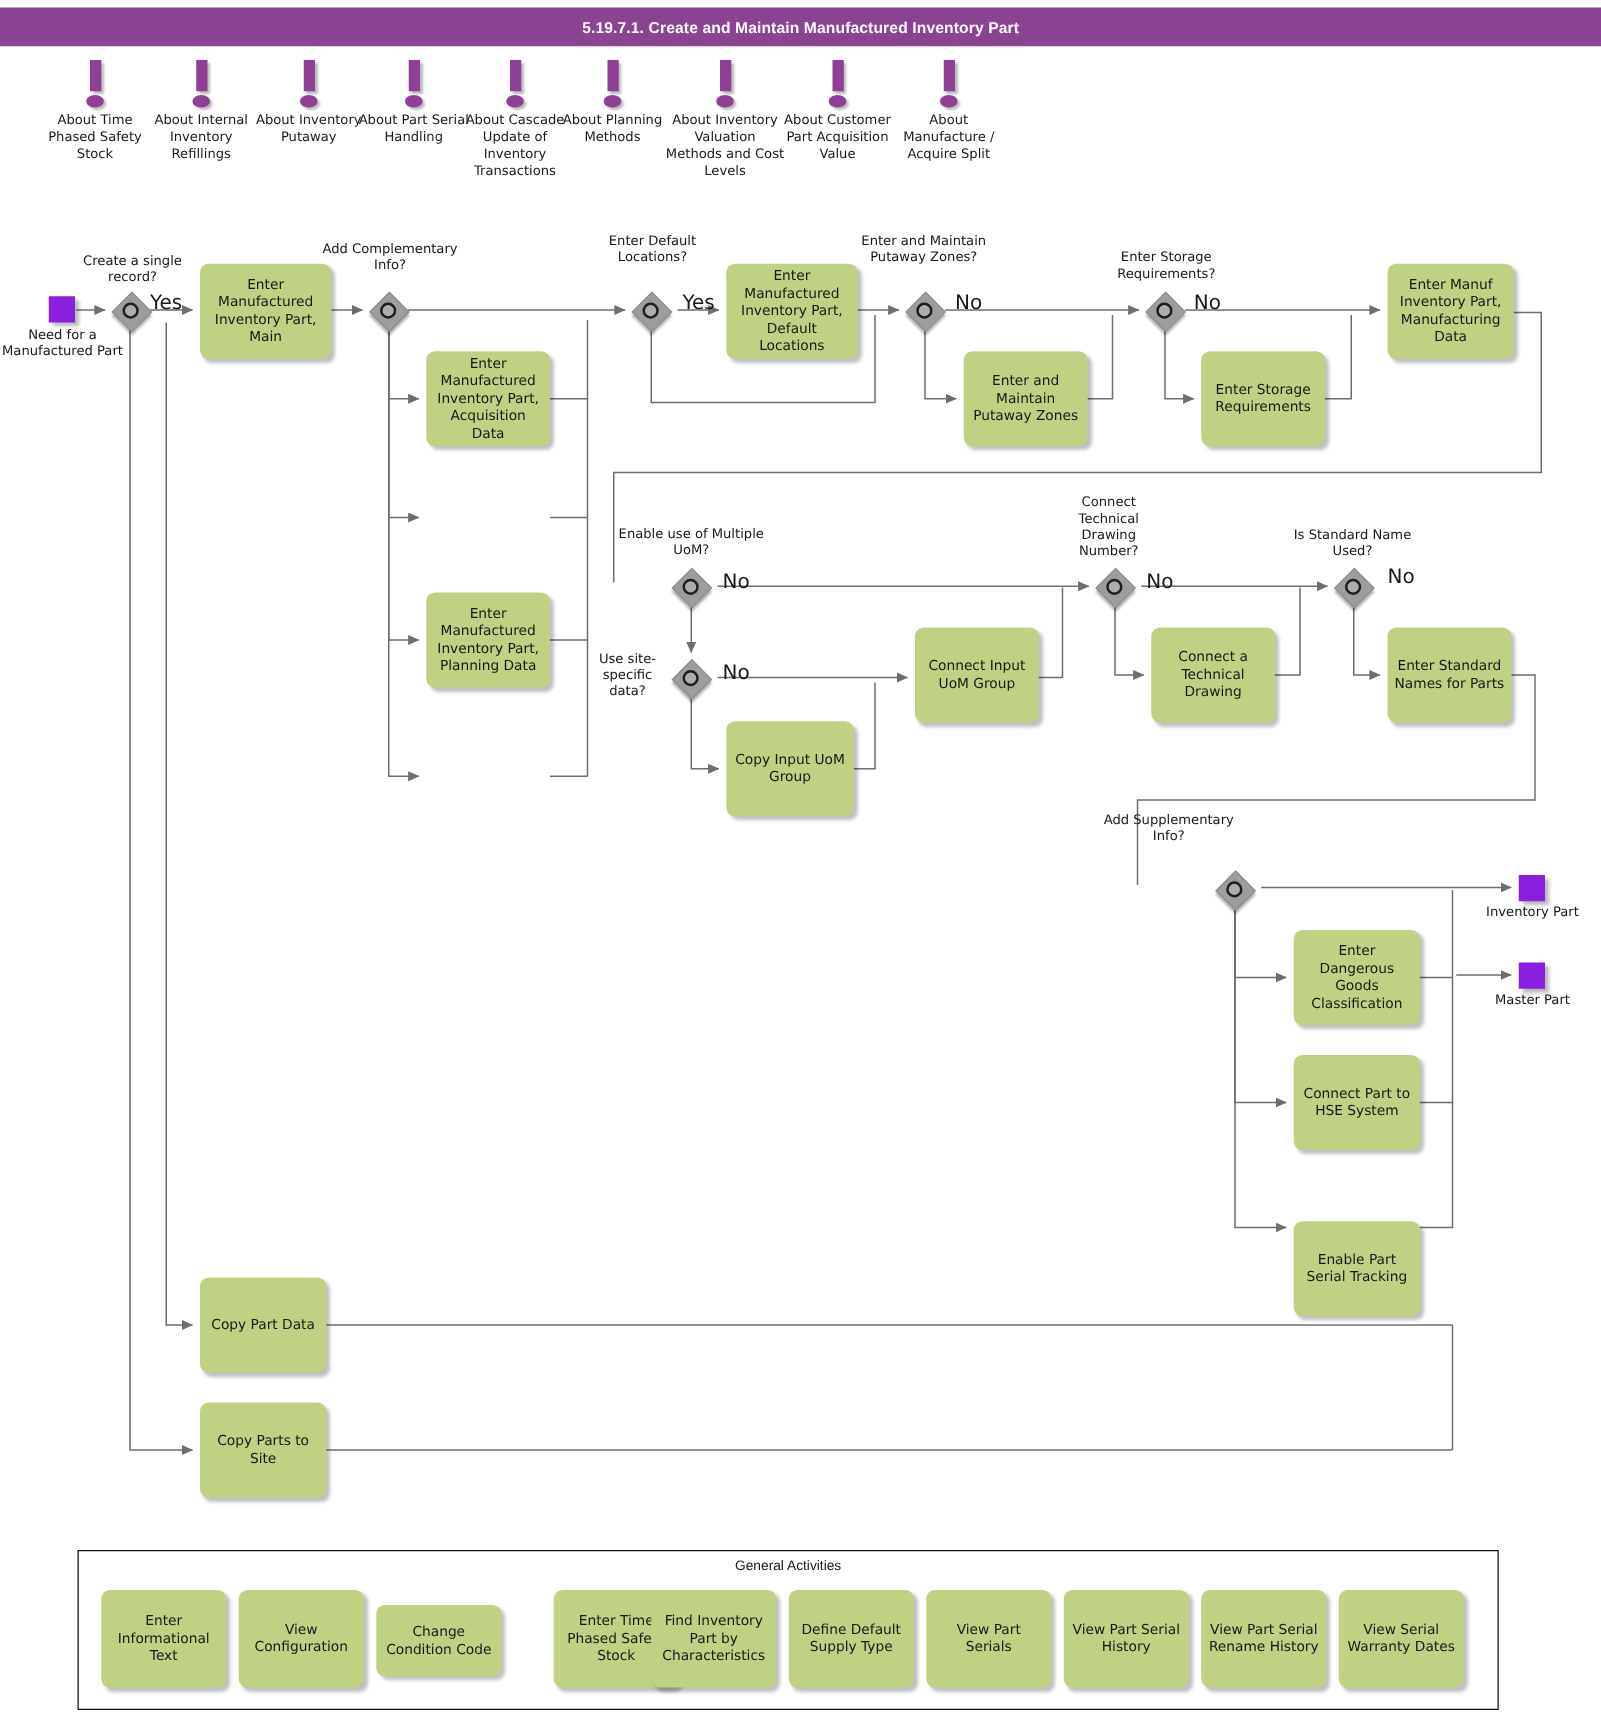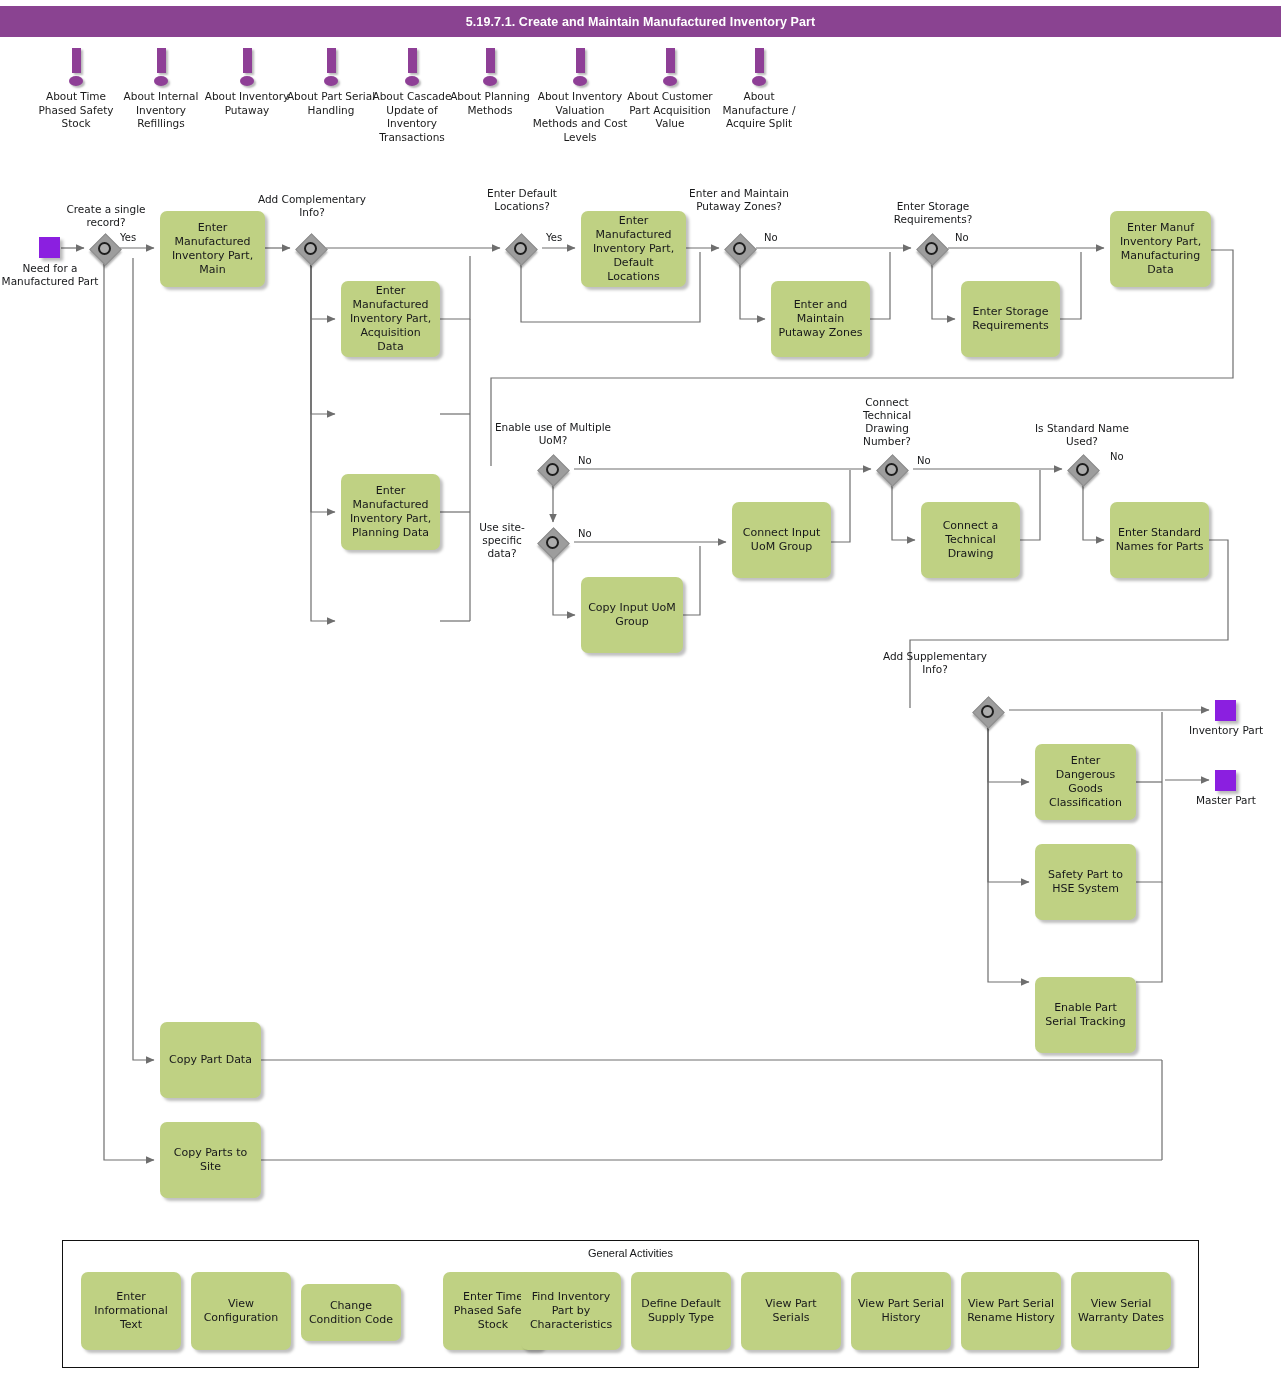--- a/index.html
+++ b/index.html
@@ -52,21 +52,21 @@
   }
   .gw .ring{
     position:absolute;left:8px;top:8px;width:13px;height:13px;border-radius:50%;
     border:2.5px solid #1e1e1e;background:#adadad;box-sizing:border-box;
   }
   .gwlbl{
     position:absolute;text-align:center;font-size:10.5px;line-height:13px;color:#17181a;
     font-family:"DejaVu Sans",sans-serif;
   }
   .flowlbl{
-    position:absolute;font-size:10px;color:#17181a;
+    position:absolute;font-size:16px;color:#17181a;
     font-family:"DejaVu Sans",sans-serif;
   }
 
   
   .node{
     position:absolute;width:21px;height:21px;background:#8b1fe0;
     box-shadow:3px 3px 3px rgba(0,0,0,.28);
   }
   .nodelbl{
     position:absolute;text-align:center;font-size:10.5px;line-height:13px;color:#17181a;
@@ -358,21 +358,21 @@
   <div class="act" style="left:921px;top:502px;width:99px;height:76px;">
       <span>Connect a Technical Drawing</span>
     </div>
   <div class="act" style="left:1110px;top:502px;width:99px;height:76px;">
       <span>Enter Standard Names for Parts</span>
     </div>
   <div class="act" style="left:1035px;top:744px;width:101px;height:76px;">
       <span>Enter Dangerous Goods Classification</span>
     </div>
   <div class="act" style="left:1035px;top:844px;width:101px;height:76px;">
-      <span>Safety Part to HSE System</span>
+      <span>Connect Part to HSE System</span>
     </div>
   <div class="act" style="left:1035px;top:977px;width:101px;height:76px;">
       <span>Enable Part Serial Tracking</span>
     </div>
   <div class="act" style="left:160px;top:1022px;width:101px;height:76px;">
       <span>Copy Part Data</span>
     </div>
   <div class="act" style="left:160px;top:1122px;width:101px;height:76px;">
       <span>Copy Parts to Site</span>
     </div>

